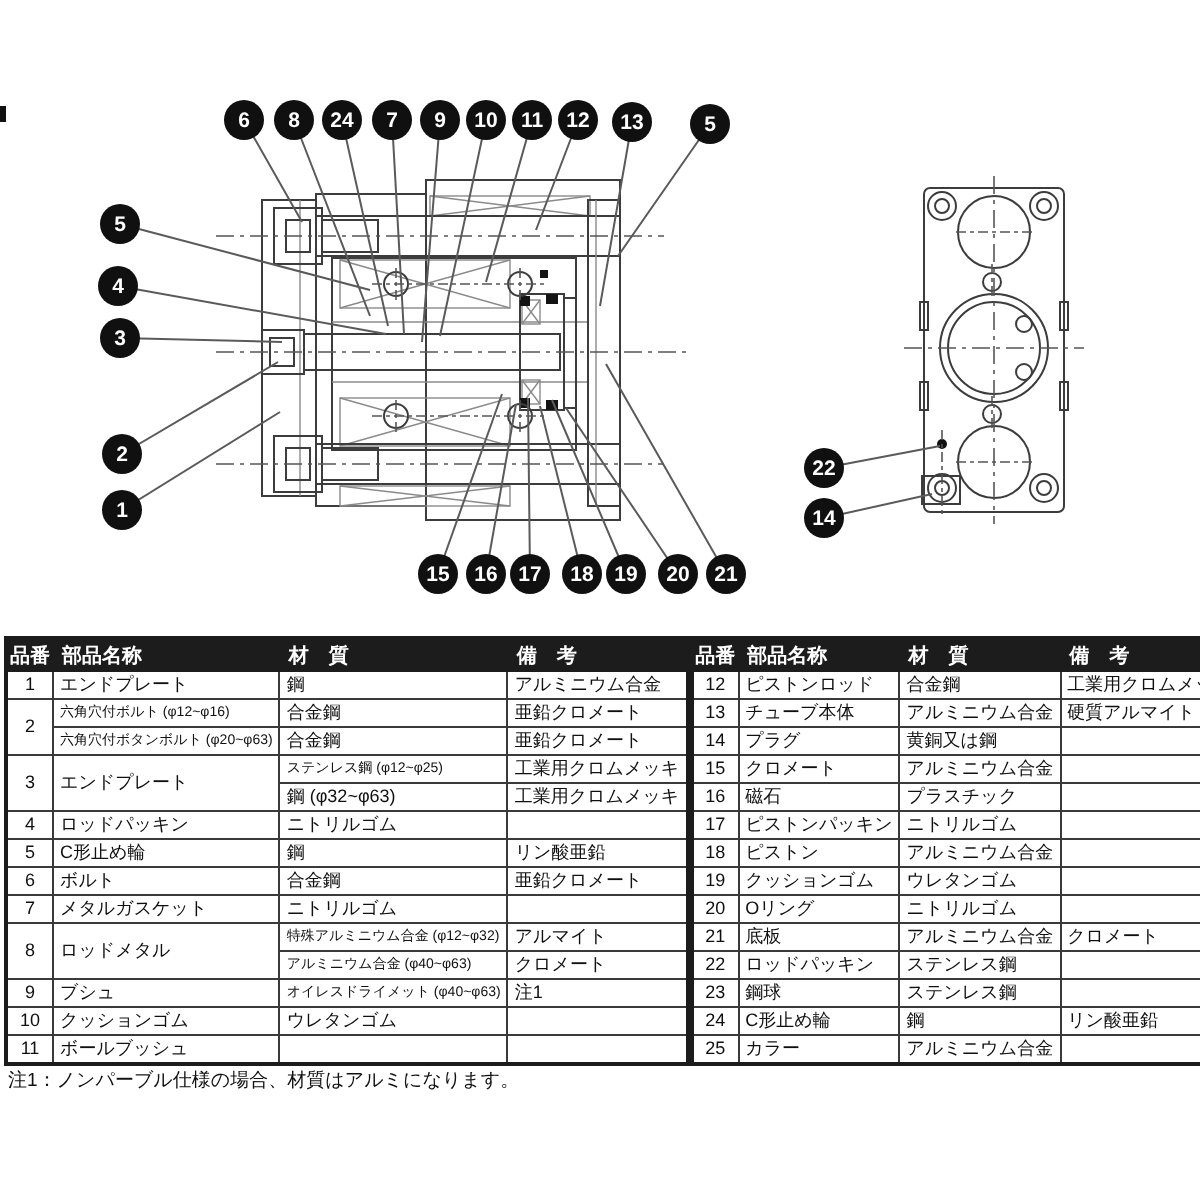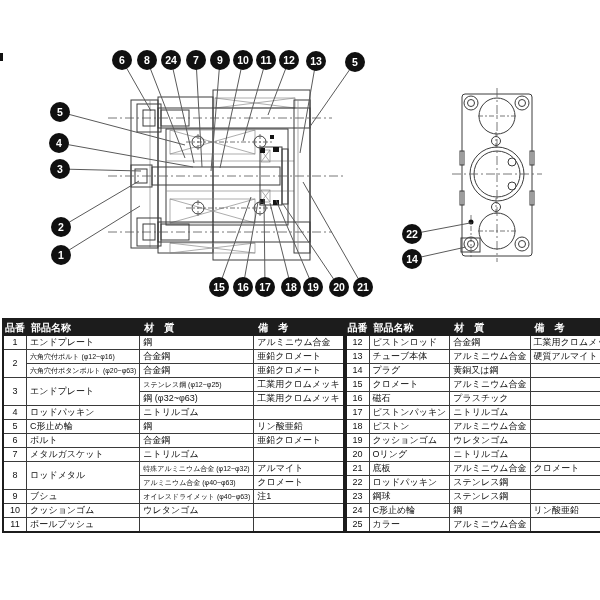--- a/index.html
+++ b/index.html
@@ -446,13 +446,14 @@
           <tr>
             <td class="c-no">25</td>
             <td class="c-name">カラー</td>
             <td class="c-mat">アルミニウム合金</td>
             <td class="c-rem"></td>
           </tr>
         </tbody>
       </table>
   </div>
 
+  <div class="note">注1：ノンパーブル仕様の場合、材質はアルミになります。</div>
 </div>
 
 </body></html>

